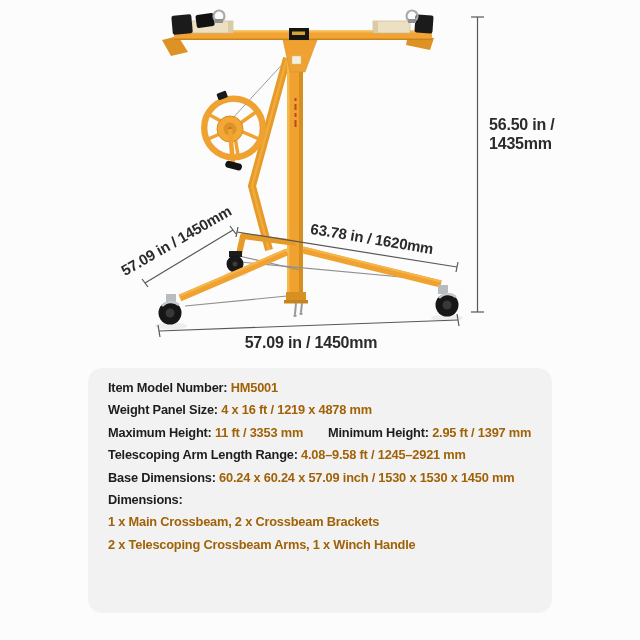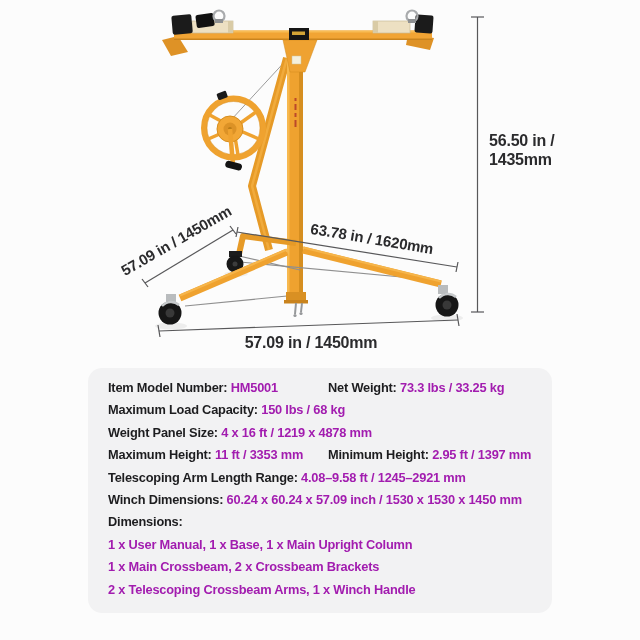--- a/index.html
+++ b/index.html
@@ -10,40 +10,40 @@
     -webkit-font-smoothing:antialiased;
   }
   .stage{position:absolute;left:0;top:0;width:640px;height:640px;}
   svg{position:absolute;left:0;top:0;}
 
   
   .dim-label{
     position:absolute;color:#2b2b2d;font-weight:600;
     letter-spacing:-0.2px;line-height:19px;white-space:nowrap;
   }
-  .dim-height{left:489px;top:131px;font-size:16px;}
+  .dim-height{left:489px;top:115px;font-size:16px;}
   .dim-left{left:106px;top:231px;width:140px;font-size:15px;text-align:center;
     transform:rotate(-30deg);transform-origin:center;}
   .dim-diag{left:297px;top:229px;width:150px;font-size:15px;text-align:center;
     transform:rotate(9.5deg);transform-origin:center;}
   .dim-bottom{left:211px;top:333px;width:200px;font-size:16px;text-align:center;}
 
   
   .spec-panel{
     position:absolute;left:88px;top:368px;width:464px;height:245px;
     background:#F2F2F3;border-radius:14px;box-sizing:border-box;
     padding:9px 10px 8px 20px;
   }
   .spec-row{
     position:relative;height:22.4px;line-height:22.4px;white-space:nowrap;
     font-size:12.8px;font-weight:700;letter-spacing:-0.2px;color:#1D1D1F;
   }
   .spec-row .col2{position:absolute;left:220px;top:0;}
   .lbl{color:#1D1D1F;}
-  .val{color:#a21caf;}
+  .val{color:#a16207;}
 </style>
 </head>
 <body>
 
 <div class="stage">
 
   <svg width="640" height="362" viewBox="0 0 640 362">
 
     <g>
       <ellipse cx="171" cy="326" rx="16" ry="3.5" fill="rgba(0,0,0,0.06)"></ellipse>
@@ -193,55 +193,46 @@
     <div>1435mm</div>
   </div>
   <div class="dim-label dim-left">57.09 in / 1450mm</div>
   <div class="dim-label dim-diag">63.78 in / 1620mm</div>
   <div class="dim-label dim-bottom">57.09 in / 1450mm</div>
 
   <div class="spec-panel">
 
     <div class="spec-row">
       <span class="lbl">Item Model Number: </span><span class="val">HM5001</span>
-      <span class="col2">
-        <span class="lbl">Net Weight: </span><span class="val">73.3 lbs / 33.25 kg</span>
-      </span>
-    </div>
-
-    <div class="spec-row">
-      <span class="lbl">Maximum Load Capacity: </span><span class="val">150 lbs / 68 kg</span>
-    </div>
+    </div>
+
 
     <div class="spec-row">
       <span class="lbl">Weight Panel Size: </span><span class="val">4 x 16 ft / 1219 x 4878 mm</span>
     </div>
 
     <div class="spec-row">
       <span class="lbl">Maximum Height: </span><span class="val">11 ft / 3353 mm</span>
       <span class="col2">
         <span class="lbl">Minimum Height: </span><span class="val">2.95 ft / 1397 mm</span>
       </span>
     </div>
 
     <div class="spec-row">
       <span class="lbl">Telescoping Arm Length Range: </span><span class="val">4.08–9.58 ft / 1245–2921 mm</span>
     </div>
 
     <div class="spec-row">
-      <span class="lbl">Winch Dimensions: </span><span class="val">60.24 x 60.24 x 57.09 inch / 1530 x 1530 x 1450 mm</span>
+      <span class="lbl">Base Dimensions: </span><span class="val">60.24 x 60.24 x 57.09 inch / 1530 x 1530 x 1450 mm</span>
     </div>
 
     <div class="spec-row">
       <span class="lbl">Dimensions:</span>
     </div>
 
-    <div class="spec-row">
-      <span class="val">1 x User Manual, 1 x Base, 1 x Main Upright Column</span>
-    </div>
 
     <div class="spec-row">
       <span class="val">1 x Main Crossbeam, 2 x Crossbeam Brackets</span>
     </div>
 
     <div class="spec-row">
       <span class="val">2 x Telescoping Crossbeam Arms, 1 x Winch Handle</span>
     </div>
 
   </div>

